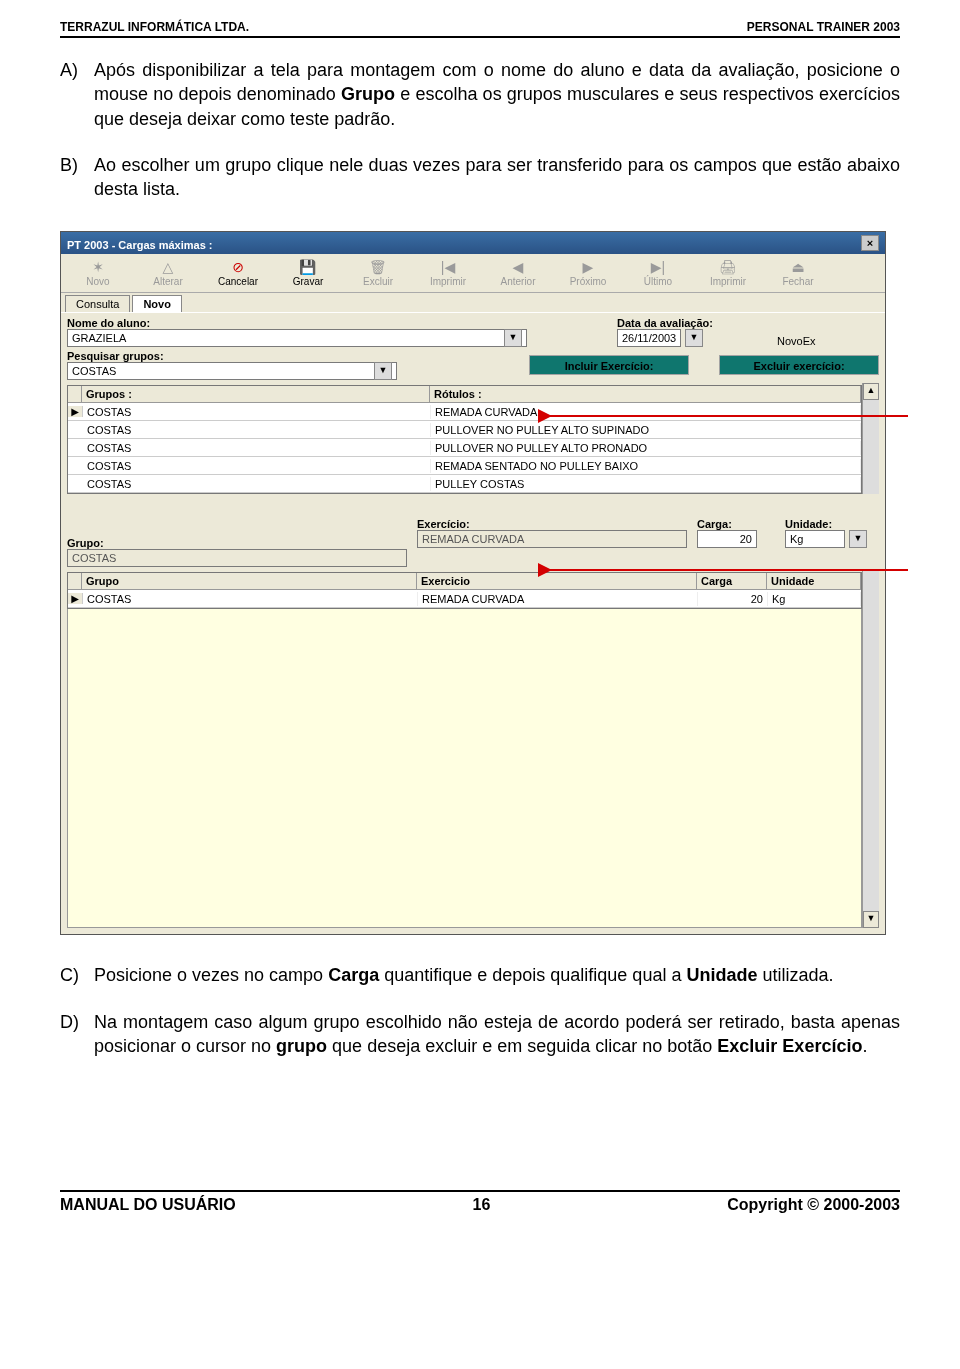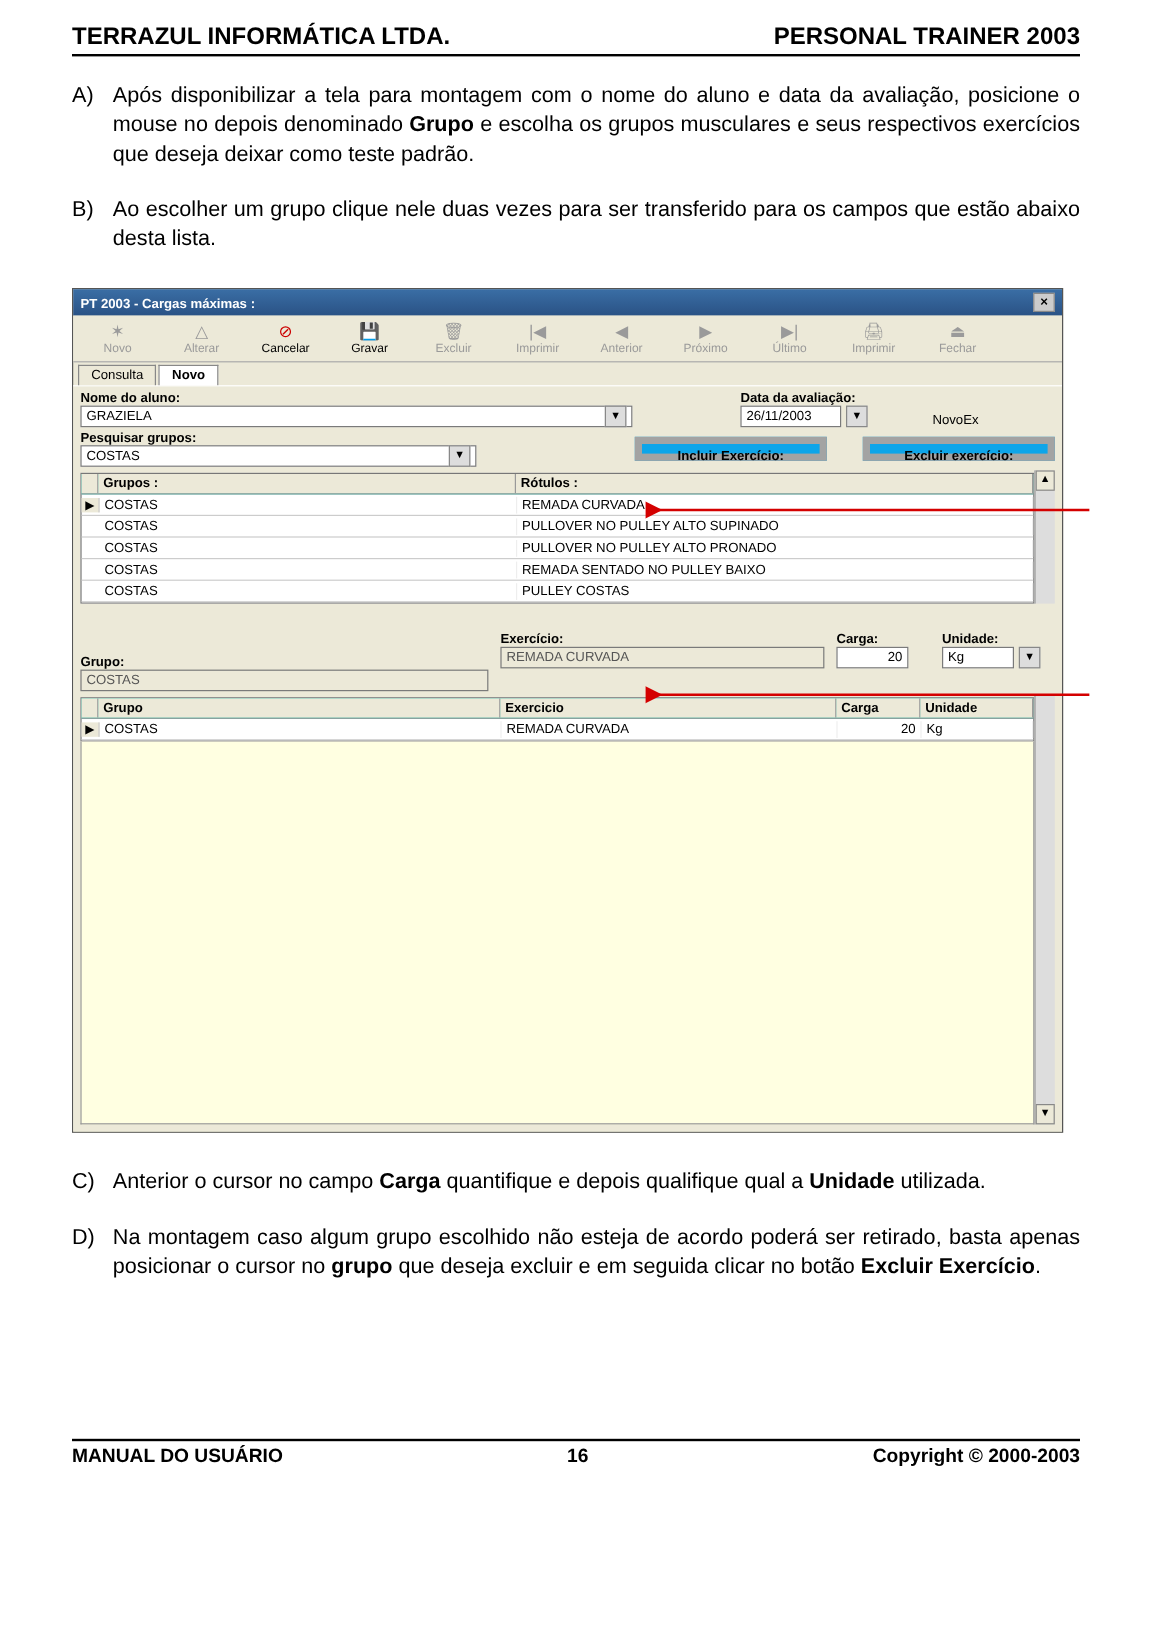--- a/index.html
+++ b/index.html
@@ -10,21 +10,21 @@
     width: 960px;
   }
   .page {
     padding: 20px 60px 30px 60px;
     box-sizing: border-box;
   }
   .header {
     display: flex;
     justify-content: space-between;
     font-weight: bold;
-    font-size: 20px;
+    font-size: 12px;
     border-bottom: 2px solid #000;
     padding-bottom: 2px;
     margin-bottom: 20px;
   }
   .body-text {
     font-size: 18px;
     line-height: 1.35;
     text-align: justify;
   }
   .body-text p {
@@ -145,22 +145,22 @@
   .dd {
     width: 16px; height: 16px;
     background:#ddd;
     border:1px solid #888;
     text-align:center;
     line-height:14px;
     font-size:9px;
     margin-left: 4px;
   }
   .btn {
-    background: #0ea5e9;
-    border: 6px solid #a3a3a3;
+    background: #0f766e;
+    border: 1px solid #a3a3a3;
     padding: 2px 8px;
     font-size: 11px;
     font-weight: bold;
     height: 20px;
     line-height: 16px;
     box-sizing: border-box;
   }
   .grid {
     border: 1px solid #777;
     background: #fff;
@@ -329,21 +329,21 @@
           <div style="flex:0 0 470px;">
             <span class="lbl">Nome do aluno:</span>
             <div class="field" style="width:460px;">
               <span>GRAZIELA</span>
               <span class="dd">▼</span>
             </div>
           </div>
           <div style="flex:0 0 150px; margin-left:80px;">
             <span class="lbl">Data da avaliação:</span>
             <div style="display:flex;">
-              <div class="field" style="width:84px;">
+              <div class="field" style="width:64px;">
                   <span>26/11/2003</span>
                 </div>
               <span class="dd">▼</span>
             </div>
           </div>
           <div style="margin-left:10px; align-self:flex-end; font-size:11px;">NovoEx</div>
         </div>
 
         <div class="row" style="margin-top:2px;">
           <div style="flex:0 0 340px;">
@@ -480,21 +480,21 @@
           <line x1="370" y1="9" x2="10" y2="9" stroke="#d40000" stroke-width="2" marker-end="url(#ah2)"></line>
         </svg>
     </div>
   </div>
 
   <div class="body-text">
     <div class="list-item">
       <div class="list-label">C)</div>
       <div class="list-content">
         <p>
-          <span>Anterior o cursor no campo </span><span class="bold">Carga</span><span> quantifique e depois qualifique qual a </span><span class="bold">Unidade</span><span> utilizada.</span>
+          <span>Posicione o vezes no campo </span><span class="bold">Carga</span><span> quantifique e depois qualifique qual a </span><span class="bold">Unidade</span><span> utilizada.</span>
         </p>
       </div>
     </div>
     <div class="list-item">
       <div class="list-label">D)</div>
       <div class="list-content">
         <p>
           <span>Na montagem caso algum grupo escolhido não esteja de acordo poderá ser retirado, basta apenas posicionar o cursor no </span><span class="bold">grupo</span><span> que deseja excluir e em seguida clicar no botão </span><span class="bold">Excluir Exercício</span><span>.</span>
         </p>
       </div>

